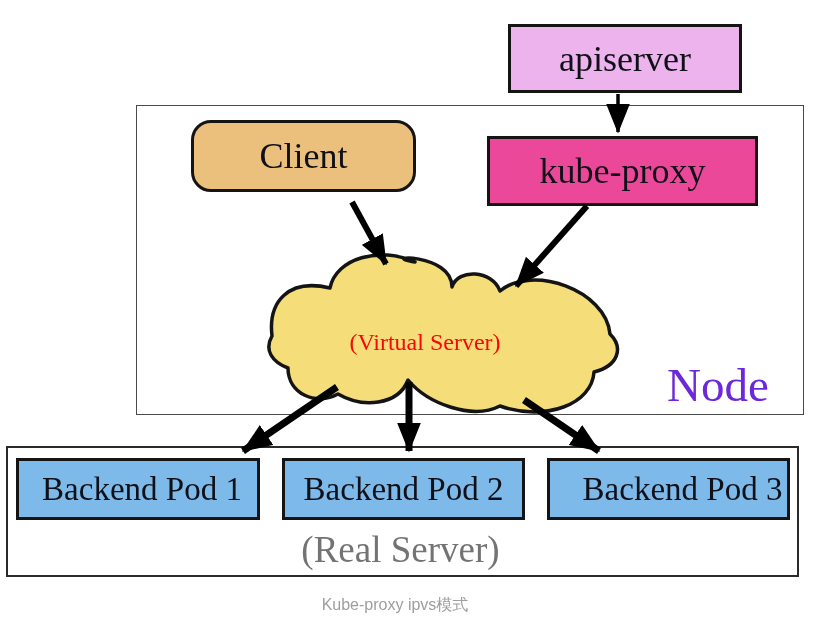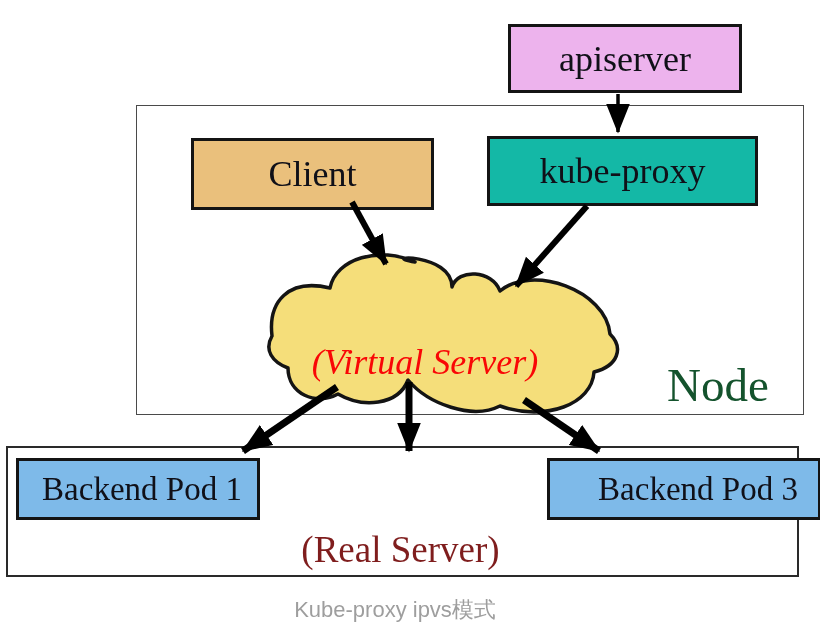--- a/index.html
+++ b/index.html
@@ -8,59 +8,62 @@
     font-family:"Liberation Serif","DejaVu Serif",serif;
   }
   .frame{position:absolute;background:transparent;z-index:1;}
   .node-frame{left:136px;top:105px;width:666px;height:308px;border:1.5px solid #4a4a4a;}
   .realserver-frame{left:6px;top:446px;width:789px;height:127px;border:2px solid #2a2a2a;}
   .box{
     position:absolute;z-index:2;display:flex;align-items:center;justify-content:center;
     border:3px solid #141414;box-sizing:border-box;font-size:36px;color:#101018;
   }
   #apiserver-box{left:508px;top:24px;width:234px;height:69px;}
-  #client-box{left:191px;top:138px;width:243px;height:72px;}
+  #client-box{left:191px;top:120px;width:225px;height:72px;border-radius:20px;}
   #kube-proxy-box{left:487px;top:136px;width:271px;height:70px;}
   .pod-box{top:458px;width:244px;height:62px;font-size:33px;}
   #pod1-box{left:16px;width:244px;padding-left:8px;}
   #pod2-box{left:282px;width:243px;}
-  #pod3-box{left:547px;width:274px;padding-left:28px;}
+  #pod3-box{left:547px;width:243px;padding-left:28px;}
   #diagram-svg{position:absolute;left:0;top:0;width:820px;height:633px;z-index:3;pointer-events:none;}
   .cloud-label{position:absolute;z-index:4;text-align:center;line-height:1.1;}
   #clusterip-label{left:300px;top:299px;width:200px;font-size:36px;color:#101018;}
-  #virtualserver-label{left:275px;top:343px;width:300px;font-size:36px;font-style:italic;}
+  #virtualserver-label{left:275px;top:329px;width:300px;font-size:24px;}
   #node-label{position:absolute;z-index:2;left:633px;top:358px;width:170px;text-align:center;
-    font-size:47px;color:#14532d;}
+    font-size:47px;color:#6d28d9;}
   #realserver-label{position:absolute;z-index:2;left:6px;top:528px;width:789px;text-align:center;
     font-size:37px;}
   #caption{position:absolute;left:0px;top:595px;width:790px;text-align:center;z-index:2;
-    font-family:"Liberation Sans","DejaVu Sans",sans-serif;font-size:22px;}
+    font-family:"Liberation Sans","DejaVu Sans",sans-serif;font-size:16px;}
 </style>
 </head>
 <body>
 
 <div id="stage">
 
   <div class="frame node-frame"></div>
   <div class="frame realserver-frame"></div>
 
   <div class="box" id="apiserver-box" style="background-color: rgb(237, 179, 237);">
     <span>apiserver</span>
   </div>
 
   <div class="box" id="client-box" style="background-color: rgb(234, 192, 124);">
     <span>Client</span>
   </div>
 
-  <div class="box" id="kube-proxy-box" style="background-color: #14b8a6;">
+  <div class="box" id="kube-proxy-box" style="background-color: #ec4899;">
     <span>kube-proxy</span>
   </div>
 
   <div class="box pod-box" id="pod1-box" style="background-color: rgb(126, 186, 233);">
     <span>Backend Pod 1</span>
+  </div>
+  <div class="box pod-box" id="pod2-box" style="background-color: rgb(126, 186, 233);">
+    <span>Backend Pod 2</span>
   </div>
   <div class="box pod-box" id="pod3-box" style="background-color: rgb(126, 186, 233);">
     <span>Backend Pod 3</span>
   </div>
 
   <svg id="diagram-svg" viewBox="0 0 820 633">
     <defs>
       <marker id="ah" viewBox="0 0 10 8" refX="9.5" refY="4" orient="auto" markerUnits="userSpaceOnUse" markerWidth="30" markerHeight="25">
         <path d="M0,0 L10,4 L0,8 Z" fill="#000000"></path>
       </marker>
@@ -83,16 +86,16 @@
     <line x1="352" y1="202" x2="386" y2="264" stroke-width="6" marker-end="url(#ah)" stroke="#000000"></line>
     <line x1="587" y1="206" x2="516" y2="286" stroke-width="6" marker-end="url(#ah)" stroke="#000000"></line>
     <line x1="337" y1="387" x2="243" y2="451" stroke-width="7" marker-end="url(#ah)" stroke="#000000"></line>
     <line x1="409" y1="382" x2="409" y2="451" stroke-width="7" marker-end="url(#ah)" stroke="#000000"></line>
     <line x1="524" y1="400" x2="599" y2="451" stroke-width="7" marker-end="url(#ah)" stroke="#000000"></line>
   </svg>
 
   <div class="cloud-label" id="virtualserver-label" style="color: rgb(249, 6, 6);">(Virtual Server)</div>
 
   <div id="node-label">Node</div>
-  <div id="realserver-label" style="color: #7f1d1d;">(Real Server)</div>
+  <div id="realserver-label" style="color: #737373;">(Real Server)</div>
 
   <div id="caption" style="color: rgb(158, 158, 158);">Kube-proxy ipvs模式</div>
 </div>
 
 </body></html>

